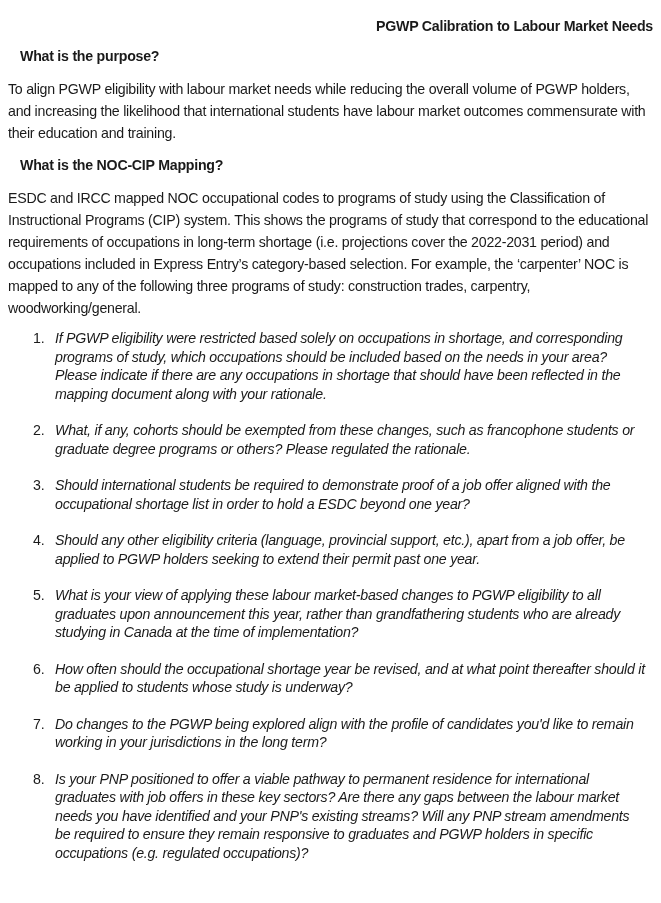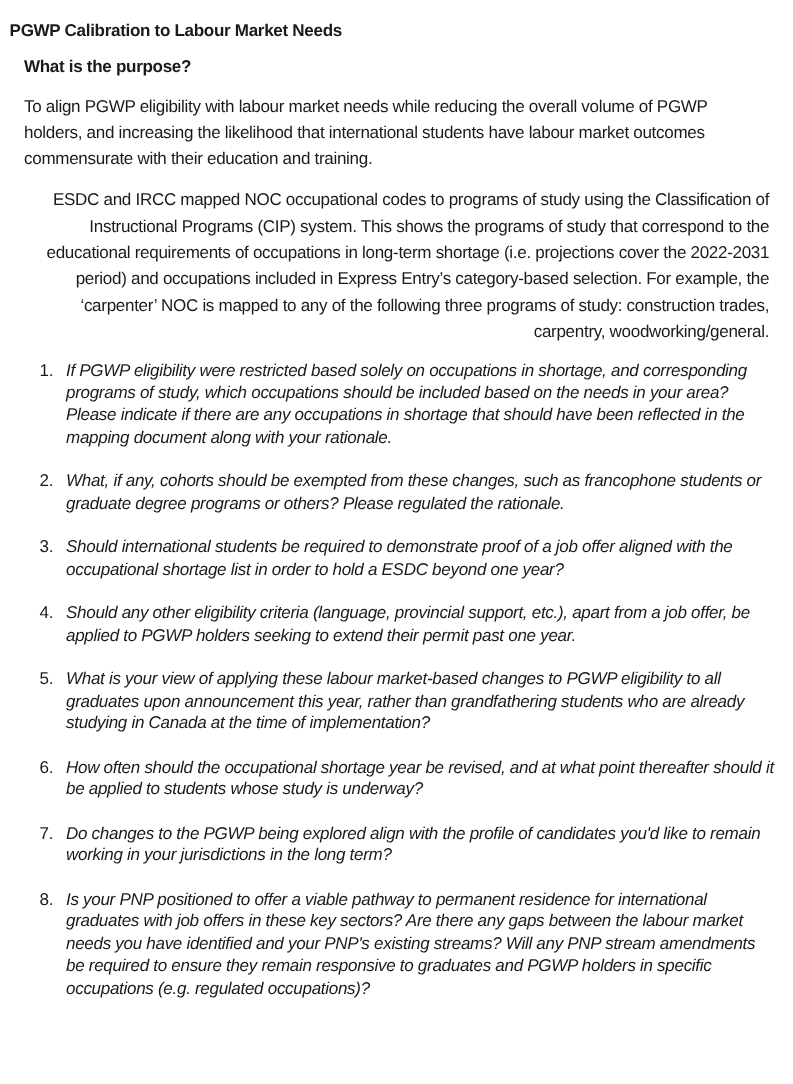--- a/index.html
+++ b/index.html
@@ -5,31 +5,31 @@
     html, body { margin: 0; padding: 0; background: #ffffff; }
     body {
       width: 661px; height: 903px; overflow: hidden;
       font-family: "Liberation Sans", sans-serif;
       color: #1a1a1a;
       font-size: 14.2px;
       letter-spacing: -0.25px;
     }
     .page { position: relative; padding: 0 8px 0 8px; }
     .title {
-      text-align: left; font-weight: bold; font-size: 14.2px;
+      text-align: right; font-weight: bold; font-size: 14.2px;
       margin: 0; padding-top: 16px; line-height: 20px;
     }
     .heading {
       font-weight: bold; margin: 12px; line-height: 20px; font-size: 14.2px;
     }
-    .para { margin: 12px; line-height: 22px; }
+    .para { margin: 0; line-height: 22px; }
     .h1 { margin-top: 10px; }
     .p1 { margin-top: 10px; }
     .h2 { margin-top: 11px; }
-    .p2 { margin-top: 10px; text-align: right; }
+    .p2 { margin-top: 10px; }
     .h3 { margin-top: 10px; }
     ol.questions {
       list-style: none; margin: 10px 0 0 0; padding: 0;
     }
     ol.questions li {
       position: relative; padding-left: 47px; line-height: 18.5px;
       margin-bottom: 18px;
     }
     ol.questions li .num {
       position: absolute; left: 25px; top: 0;
@@ -41,20 +41,21 @@
 
 <div class="page">
   <h1 class="title">PGWP Calibration to Labour Market Needs</h1>
 
   <section>
     <h2 class="heading h1">What is the purpose?</h2>
     <p class="para p1">To align PGWP eligibility with labour market needs while reducing the overall volume of PGWP holders, and increasing the likelihood that international students have labour market outcomes commensurate with their education and training.</p>
   </section>
 
   <section>
+    <h2 class="heading h2">What is the NOC-CIP Mapping?</h2>
     <p class="para p2">ESDC and IRCC mapped NOC occupational codes to programs of study using the Classification of Instructional Programs (CIP) system.  This shows the programs of study that correspond to the educational requirements of occupations in long-term shortage (i.e. projections cover the 2022-2031 period) and occupations included in Express Entry’s category-based selection.  For example, the ‘carpenter’ NOC is mapped to any of the following three programs of study: construction trades, carpentry, woodworking/general.</p>
   </section>
 
   <section>
     <ol class="questions">
       <li>
         <span class="num">1.</span>
         <span class="q">If PGWP eligibility were restricted based solely on occupations in shortage, and corresponding programs of study, which occupations should be included based on the needs in your area? Please indicate if there are any occupations in shortage that should have been reflected in the mapping document along with your rationale.</span>
       </li>
       <li>

